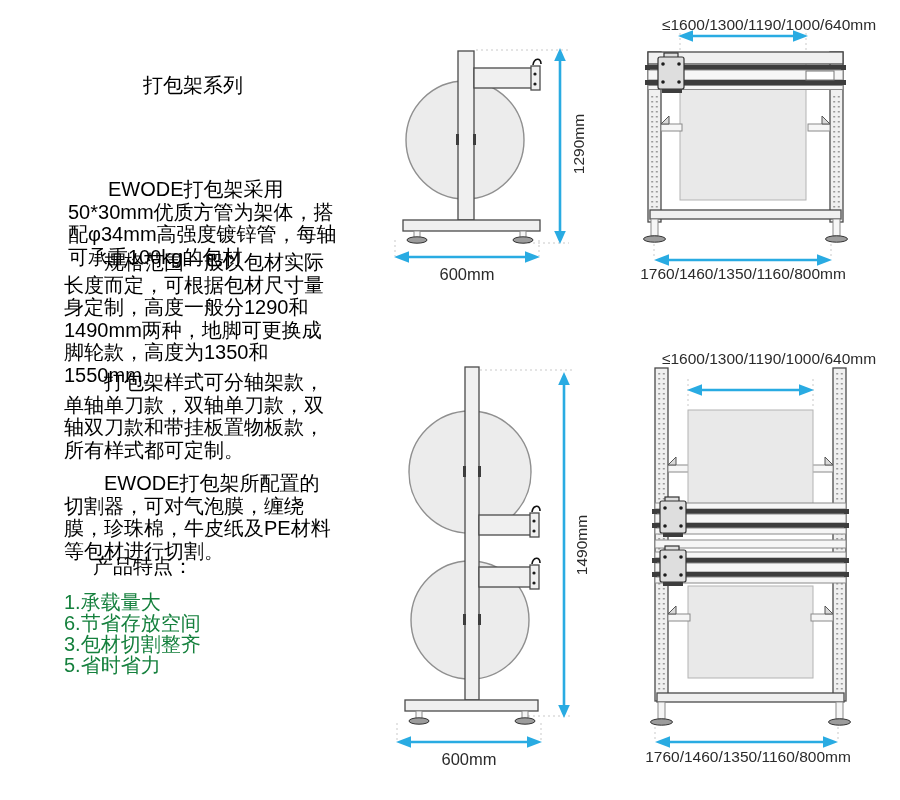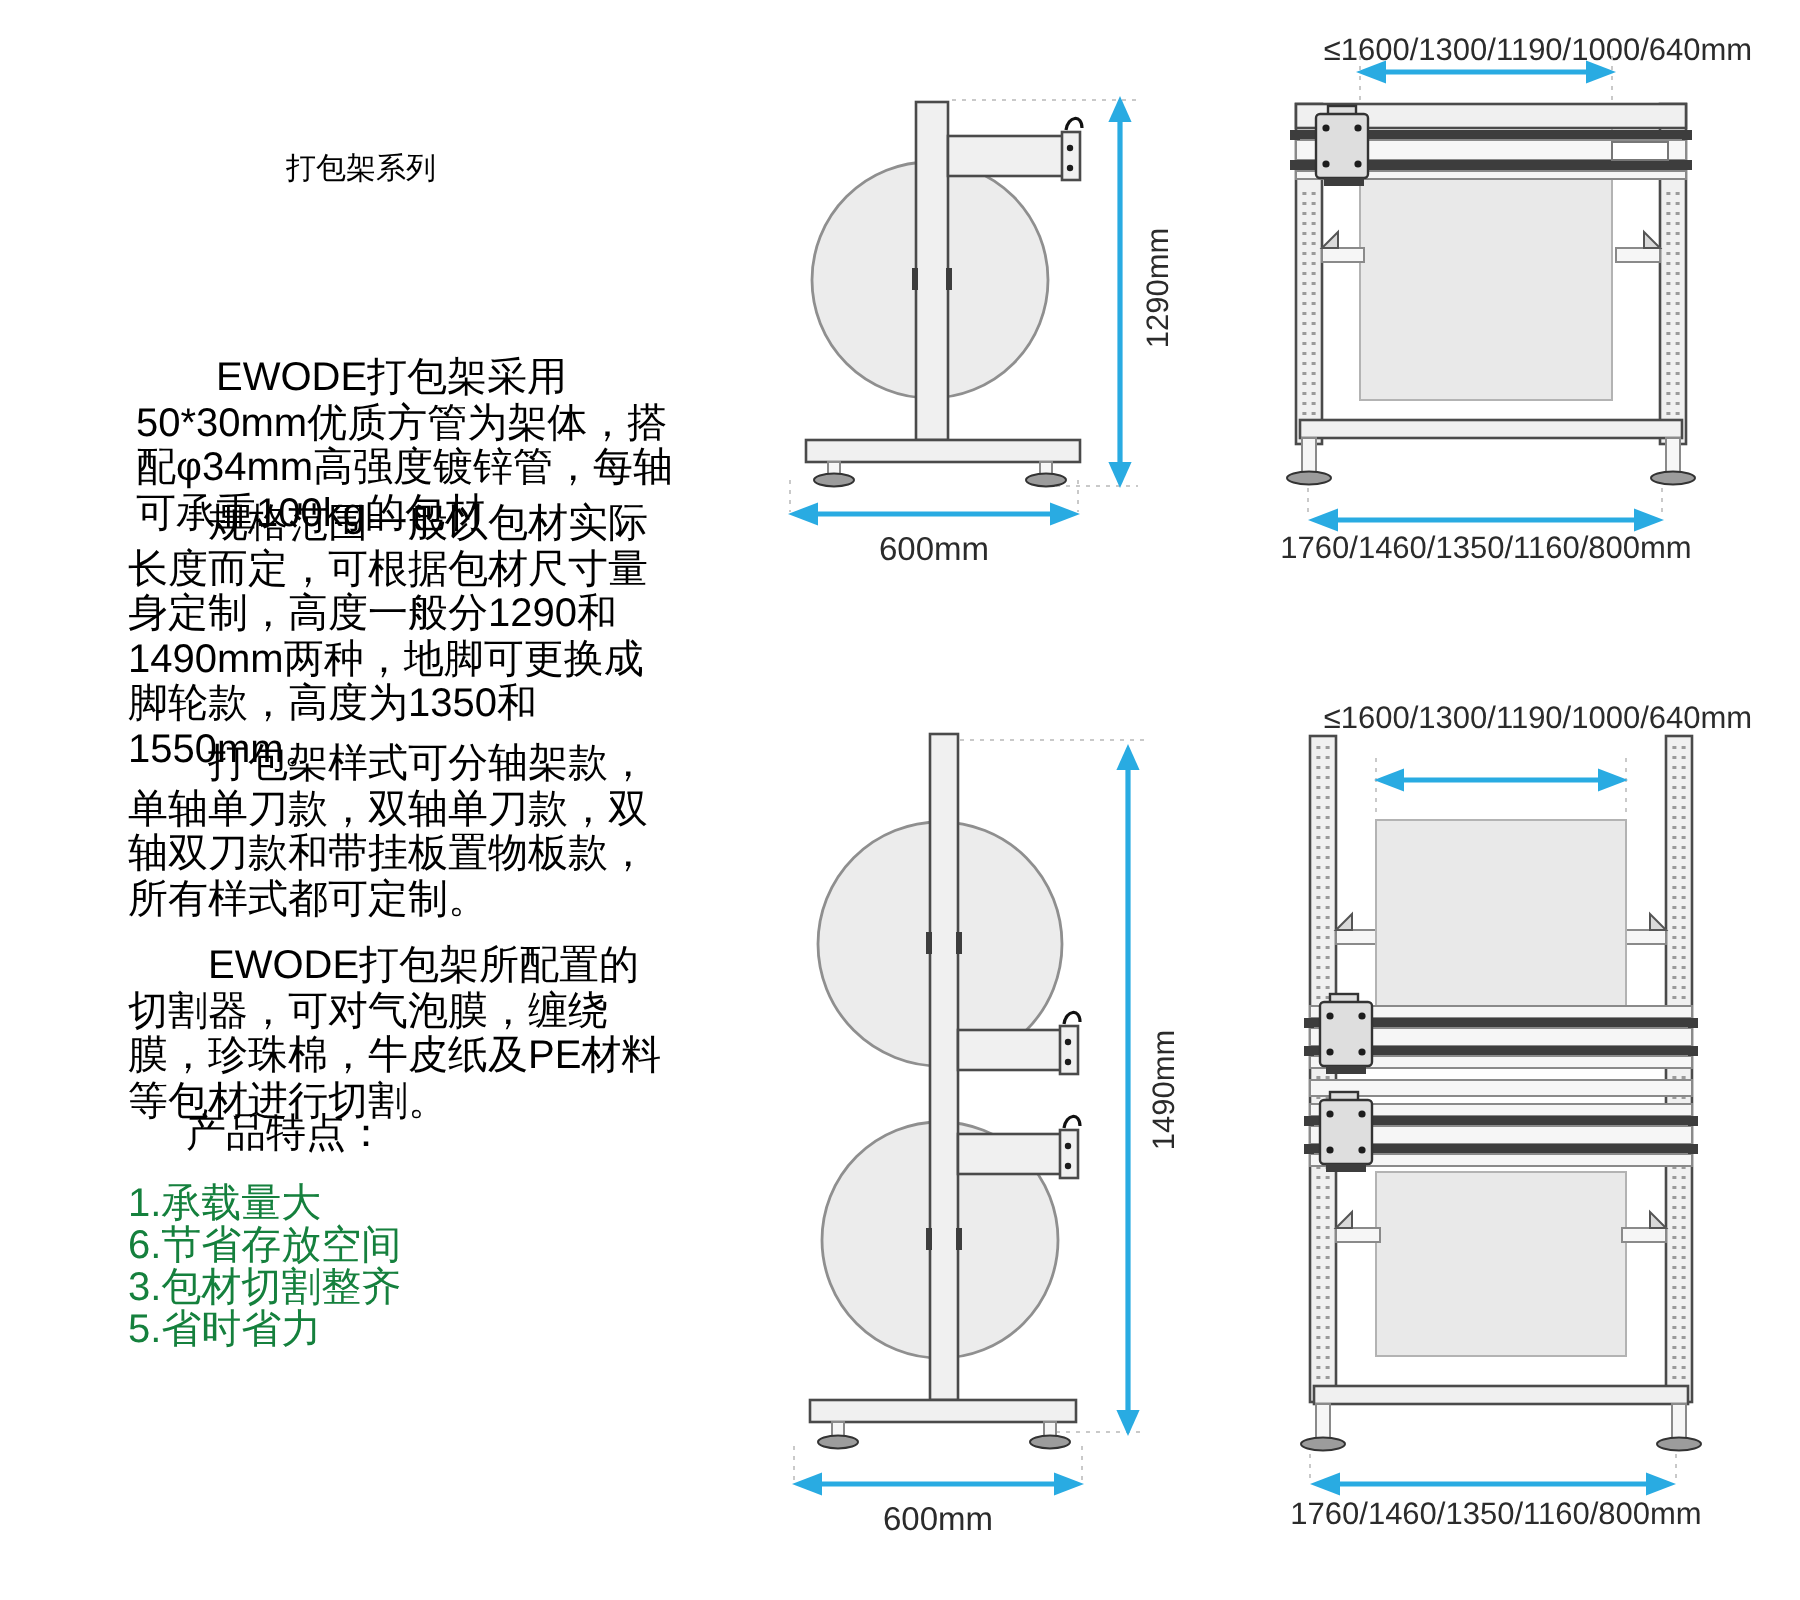--- a/index.html
+++ b/index.html
@@ -1,19 +1,19 @@
 <!DOCTYPE html>
 <html><head>
 <meta charset="utf-8">
 <style>
   html,body{margin:0;padding:0;background:#fff;}
   body{font-family:"Liberation Sans","DejaVu Sans",sans-serif;color:#000;}
   #canvas{position:relative;width:900px;height:800px;background:#fff;overflow:hidden;}
   .abs{position:absolute;}
-  .doc-title{font-size:15px;line-height:24px;color:#000;}
+  .doc-title{font-size:20px;line-height:24px;color:#000;}
   .para{width:270px;font-size:20px;line-height:22.5px;text-indent:2em;color:#000;letter-spacing:0;}
   .features-title{font-size:20px;color:#000;}
   .feature-item{font-size:20px;line-height:21px;color:#15803d;}
   svg{position:absolute;overflow:visible;}
   .metal{fill:#f0f0f0;stroke:#4a4a4a;stroke-width:1.3;}
   .metal2{fill:#f6f6f6;stroke:#8a8a8a;stroke-width:1;}
   .roll{fill:#ececec;stroke:#8f8f8f;stroke-width:1.4;}
   .sheet{fill:#e9e9e9;stroke:#b3b3b3;stroke-width:1;}
   .dark{fill:#3d3d3d;stroke:none;}
   .dot{fill:#1d1d1d;}

